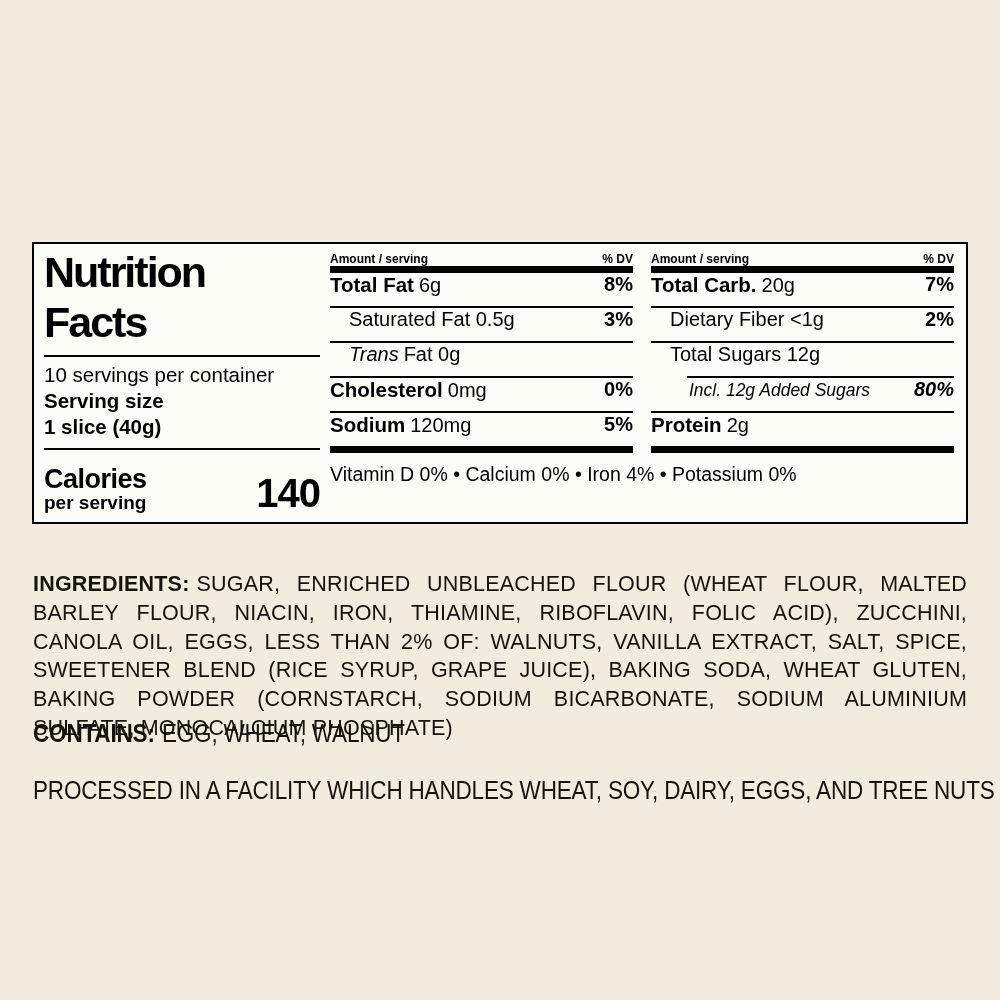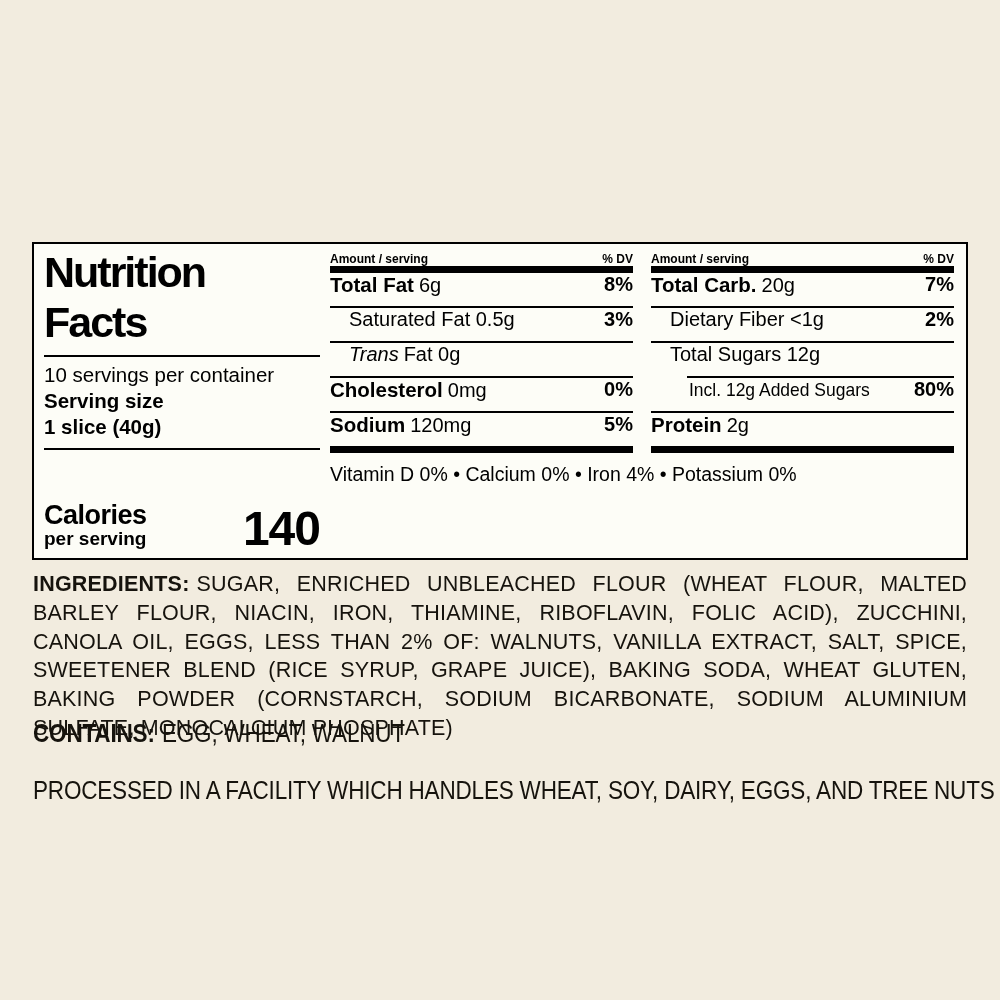--- a/index.html
+++ b/index.html
@@ -14,46 +14,46 @@
   
   .product-title{
     position:absolute; left:33px; top:144px;
     display:flex; align-items:center;
     font-size:31px; font-weight:700; letter-spacing:.2px;
   }
   .product-title .dot{ font-size:20px; margin:0 17px; }
 
   
   .panel{
-    position:absolute; left:32px; top:242px; width:936px; height:318px;
+    position:absolute; left:32px; top:242px; width:936px; height:282px;
     background:var(--panel_background,#fdfdf7);
     border:2px solid #000; display:flex; color:#000;
   }
   .col-left{ width:296px; padding:3px 10px 7px; display:flex; flex-direction:column; }
   .nf-heading{ font-weight:700; font-size:43px; line-height:50px; letter-spacing:-2px; }
   .rule{ border-top:2.5px solid #000; margin:8px 0 5px; }
   .servings{ font-size:20.5px; line-height:26px; }
   .bold-line{ font-size:20.5px; line-height:26px; font-weight:700; }
   .cal-row{ display:flex; justify-content:space-between; align-items:flex-end; margin-top:6px; flex:1; padding-bottom:2px; }
   .cal-l1{ font-size:27px; font-weight:700; letter-spacing:-.5px; line-height:25px; }
   .cal-l2{ font-size:19px; font-weight:700; line-height:21px; }
-  .cal-value{ font-size:48px; font-weight:700; letter-spacing:-1px; line-height:40px; }
+  .cal-value{ font-size:40px; font-weight:700; letter-spacing:-1px; line-height:40px; }
 
   .col-main{ flex:1; display:flex; flex-direction:column; padding:8px 12px 6px 0; }
   .cols{ display:flex; gap:18px; }
   .col{ flex:1; display:flex; flex-direction:column; }
   .chdr{ display:flex; justify-content:space-between; font-weight:700; font-size:12px; }
   .bar{ height:7px; background:#000; }
   .row{ display:flex; justify-content:space-between; align-items:flex-start; height:33px; font-size:20px; white-space:nowrap; }
   .row .n2{ margin-left:5px; }
   .row.b .n1{ font-weight:700; font-size:20.5px; }
   .row.it .n1{ font-style:italic; }
   .row .dv{ font-weight:700; }
   .ind1{ padding-left:19px; }
-  .ind2{ padding-left:38px; }
+  .ind2{ padding-left:38px;font-style:italic; }
   .sep{ border-top:2px solid #000; }
   .sep.ind{ margin-left:36px; }
   .cond .n1{ font-size:19px; display:inline-block; transform:scaleX(.92); transform-origin:left center; }
   .micros{ font-size:19.5px; padding-top:10px; }
 
   
   .ingredients{
     position:absolute; left:33px; top:570px; width:934px;
     font-size:21.5px; line-height:28.8px; text-align:justify; letter-spacing:.2px;
   }

